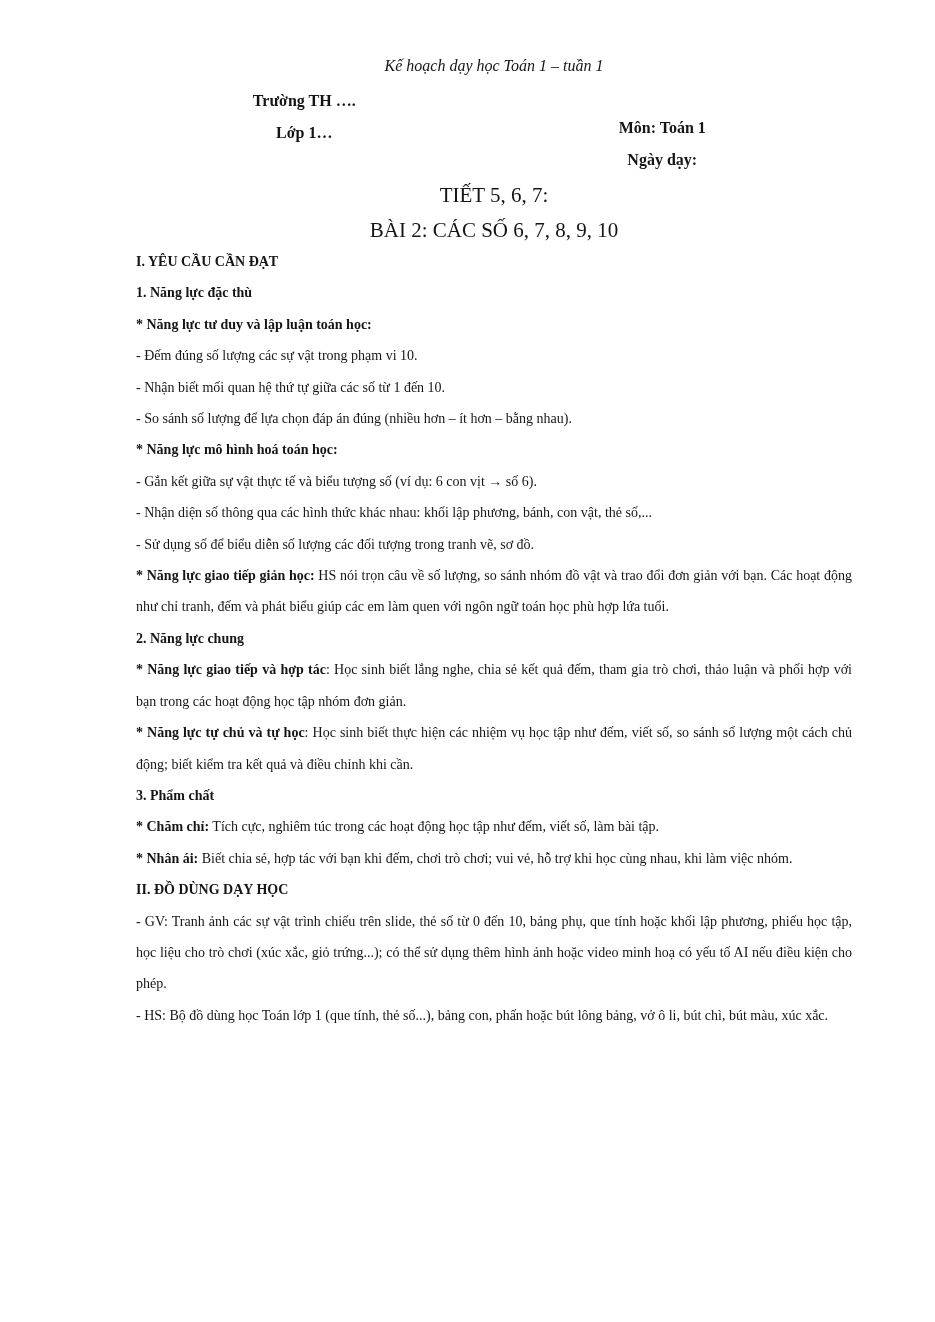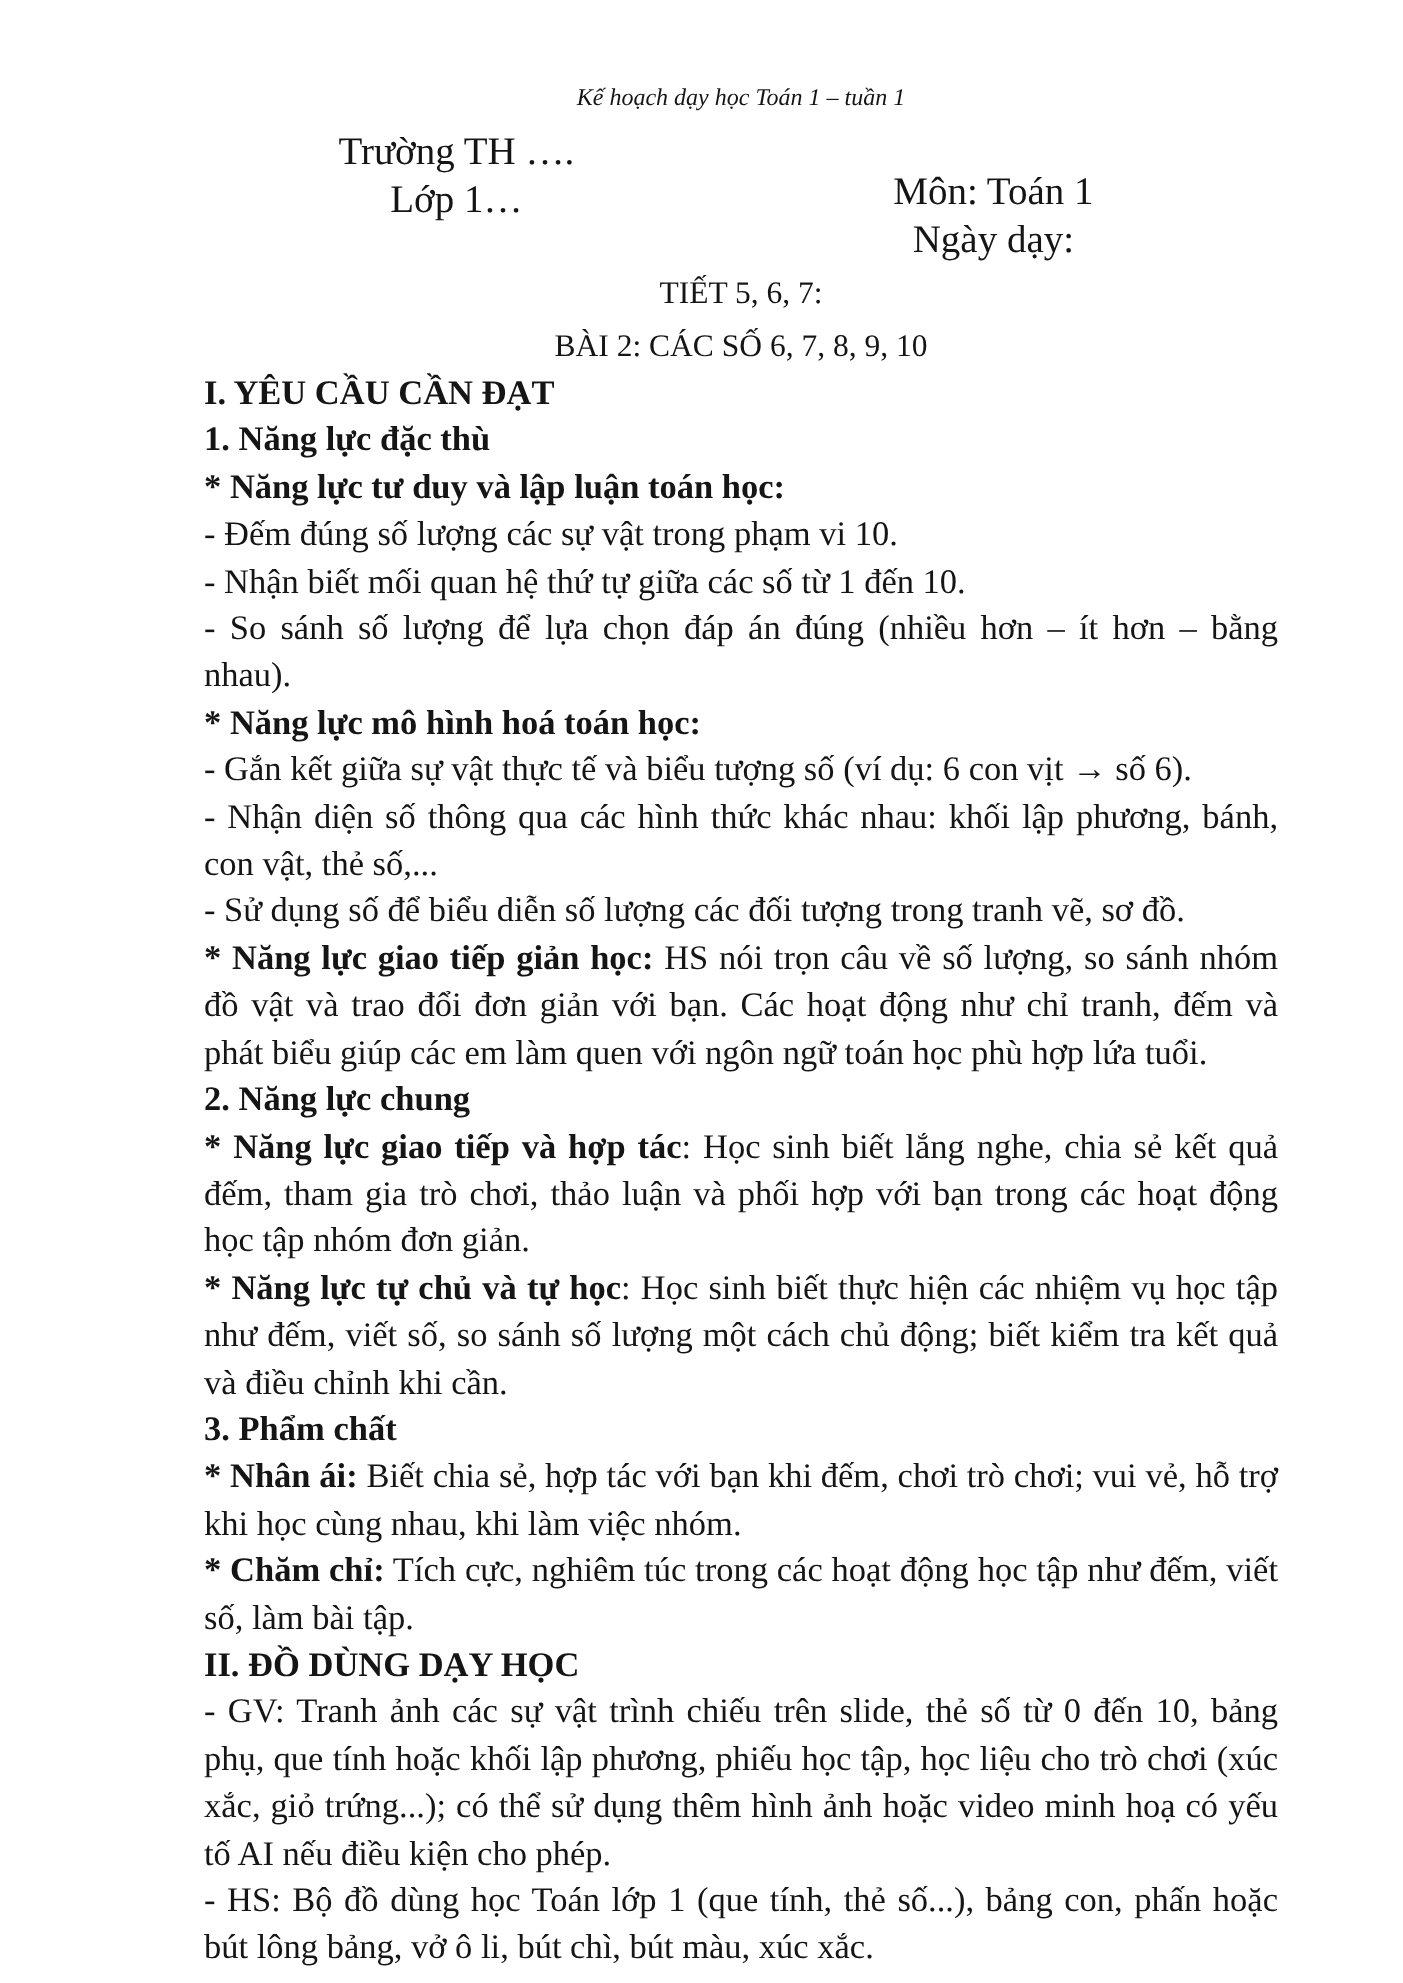--- a/index.html
+++ b/index.html
@@ -29,41 +29,41 @@
     text-align: center;
     font-style: italic;
     font-size: 16px;
     line-height: 32px;
   }
   .header-cols {
     display: flex;
     margin-top: 3px;
   }
   .hcol {
-    font-weight: normal;
-    font-size: 26px;
+    font-weight: bold;
+    font-size: 16px;
     line-height: 32px;
     text-align: center;
   }
   .hcol.left  { width: 47%; }
   .hcol.right { width: 53%; margin-top: 27px; }
   .hcol p { margin: 0; }
   .center-bold {
     margin: 3px 0 0 0;
     text-align: center;
     font-weight: normal;
     font-size: 21px;
     line-height: 32px;
   }
   .body-text {
     margin-top: 0;
   }
   .body-text p {
     margin: 0;
-    font-size: 23px;
+    font-size: 14px;
     line-height: 31.4px;
     text-align: justify;
   }
   .body-text p.h {
     font-weight: bold;
     text-align: left;
   }
   .body-text b { font-weight: bold; }
 </style>
 </head>
@@ -113,23 +113,23 @@
     <p><b>* Năng lực giao tiếp giản học:</b><span> HS nói trọn câu về số lượng, so sánh nhóm đồ vật và trao đổi đơn giản với bạn. Các hoạt động như chỉ tranh, đếm và phát biểu giúp các em làm quen với ngôn ngữ toán học phù hợp lứa tuổi.</span></p>
 
     <p class="h">2. Năng lực chung</p>
 
     <p><b>* Năng lực giao tiếp và hợp tác</b><span>: Học sinh biết lắng nghe, chia sẻ kết quả đếm, tham gia trò chơi, thảo luận và phối hợp với bạn trong các hoạt động học tập nhóm đơn giản.</span></p>
 
     <p><b>* Năng lực tự chủ và tự học</b><span>: Học sinh biết thực hiện các nhiệm vụ học tập như đếm, viết số, so sánh số lượng một cách chủ động; biết kiểm tra kết quả và điều chỉnh khi cần.</span></p>
 
     <p class="h">3. Phẩm chất</p>
 
+    <p><b>* Chăm chỉ:</b><span> Tích cực, nghiêm túc trong các hoạt động học tập như đếm, viết số, làm bài tập.</span></p>
+
     <p><b>* Nhân ái:</b><span> Biết chia sẻ, hợp tác với bạn khi đếm, chơi trò chơi; vui vẻ, hỗ trợ khi học cùng nhau, khi làm việc nhóm.</span></p>
-
-    <p><b>* Chăm chỉ:</b><span> Tích cực, nghiêm túc trong các hoạt động học tập như đếm, viết số, làm bài tập.</span></p>
 
     <p class="h">II. ĐỒ DÙNG DẠY HỌC</p>
 
     <p>- GV: Tranh ảnh các sự vật trình chiếu trên slide, thẻ số từ 0 đến 10, bảng phụ, que tính hoặc khối lập phương, phiếu học tập, học liệu cho trò chơi (xúc xắc, giỏ trứng...); có thể sử dụng thêm hình ảnh hoặc video minh hoạ có yếu tố AI nếu điều kiện cho phép.</p>
 
     <p>- HS: Bộ đồ dùng học Toán lớp 1 (que tính, thẻ số...), bảng con, phấn hoặc bút lông bảng, vở ô li, bút chì, bút màu, xúc xắc.</p>
 
   </div>
 </div>
 

